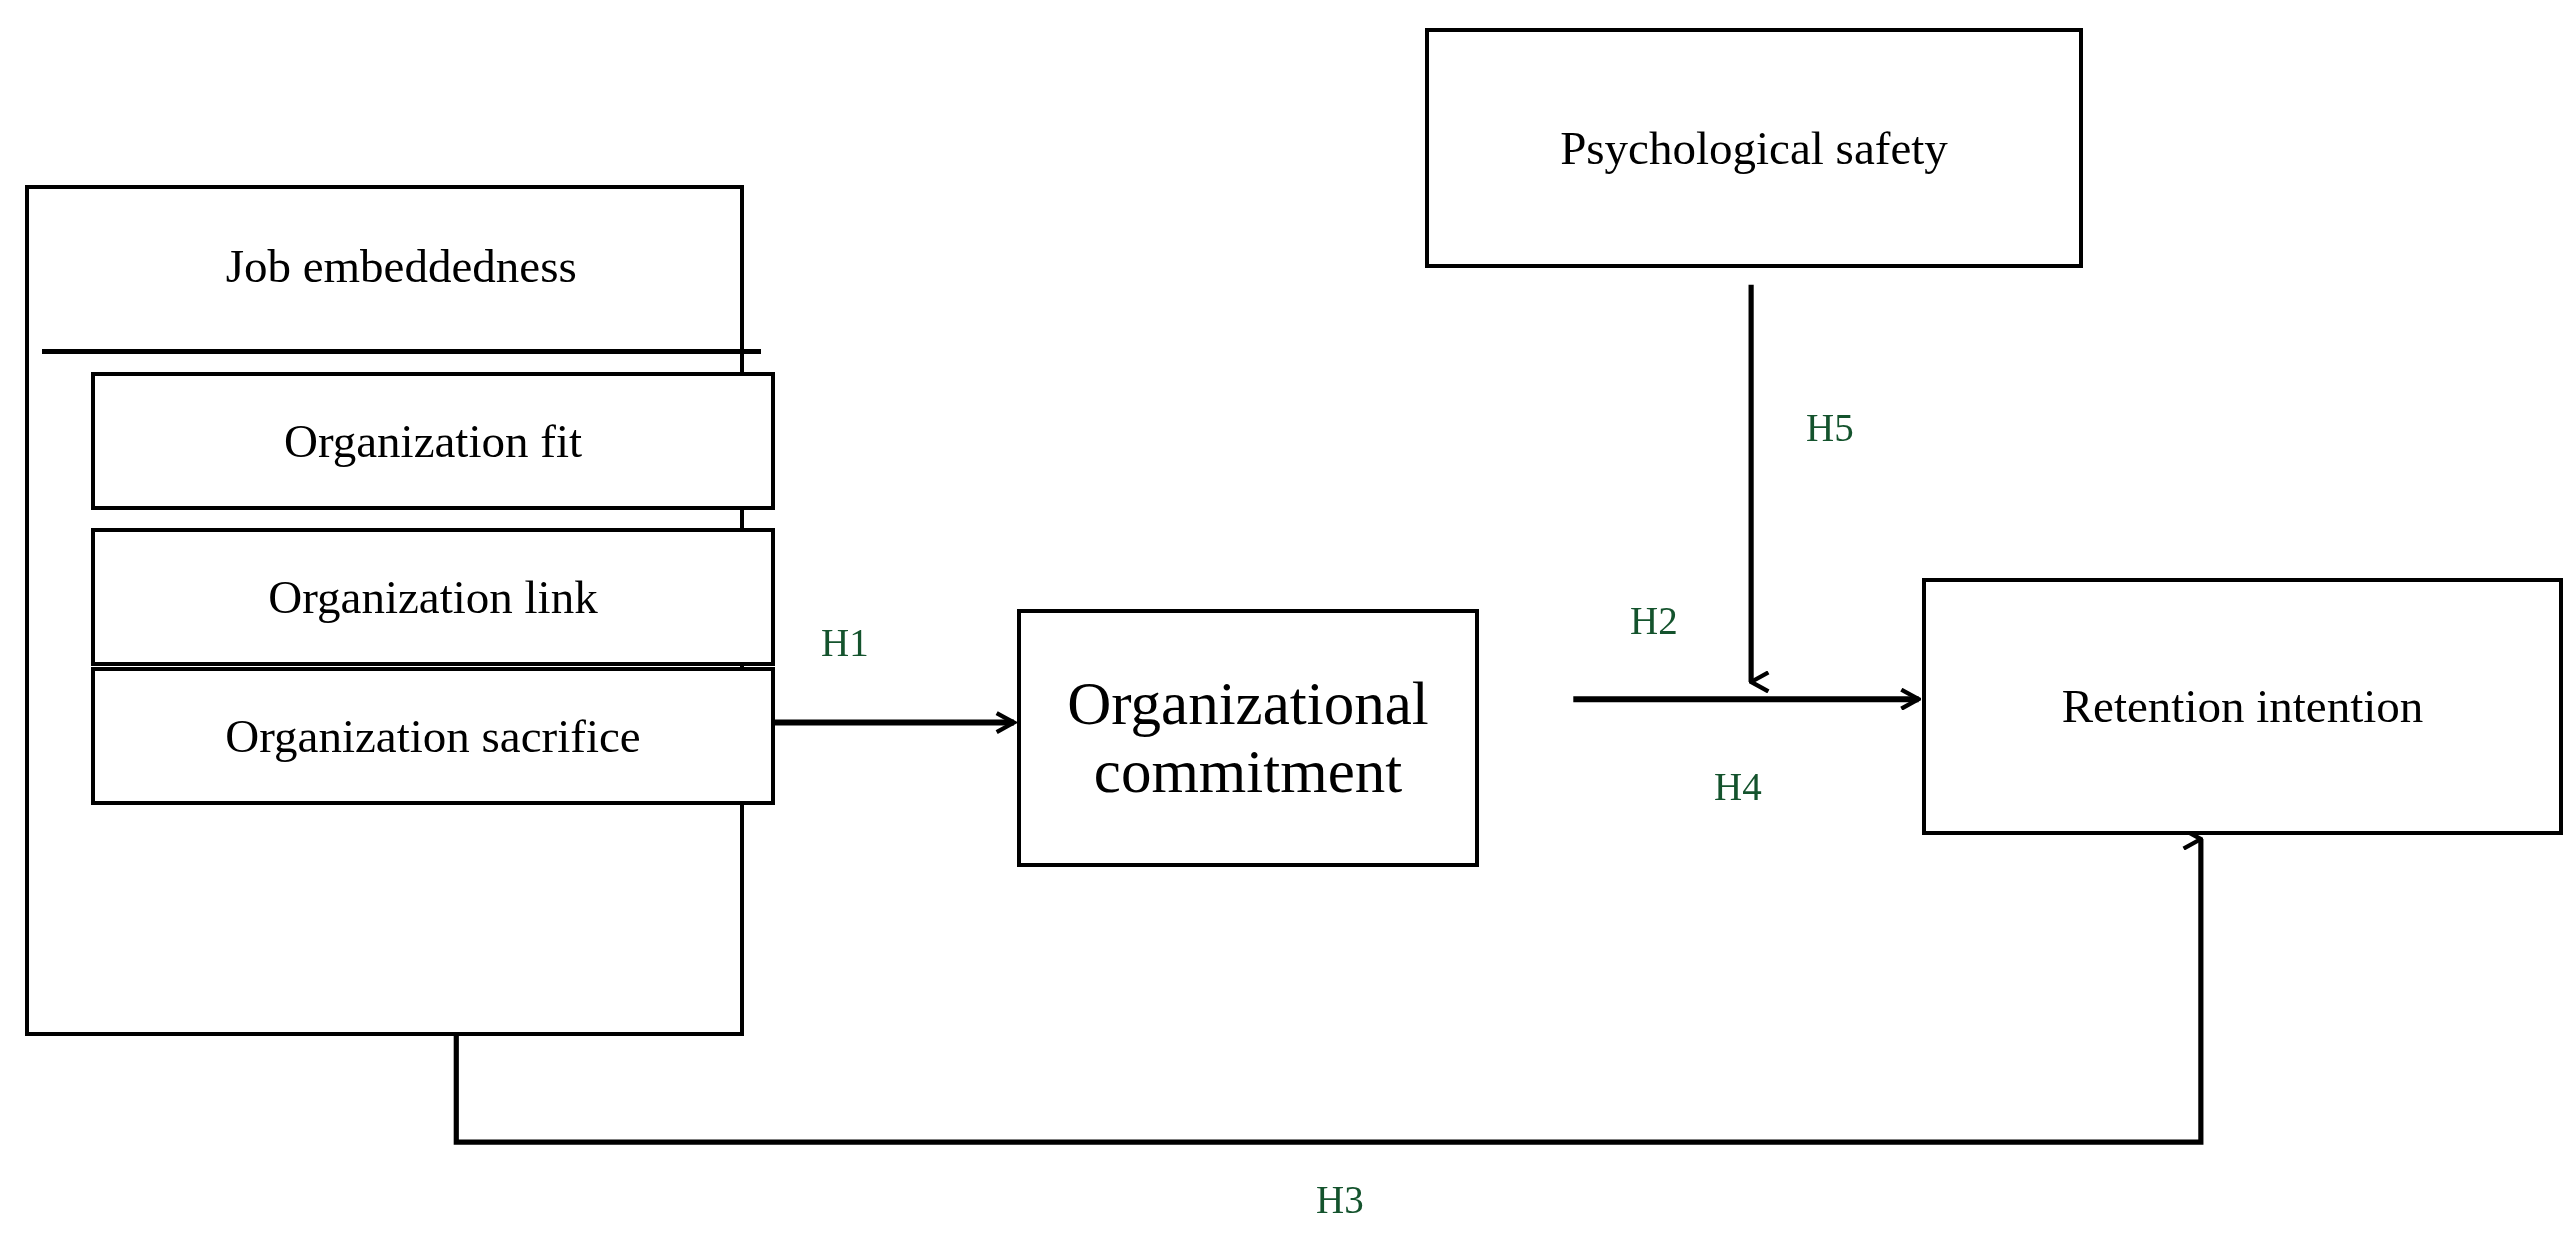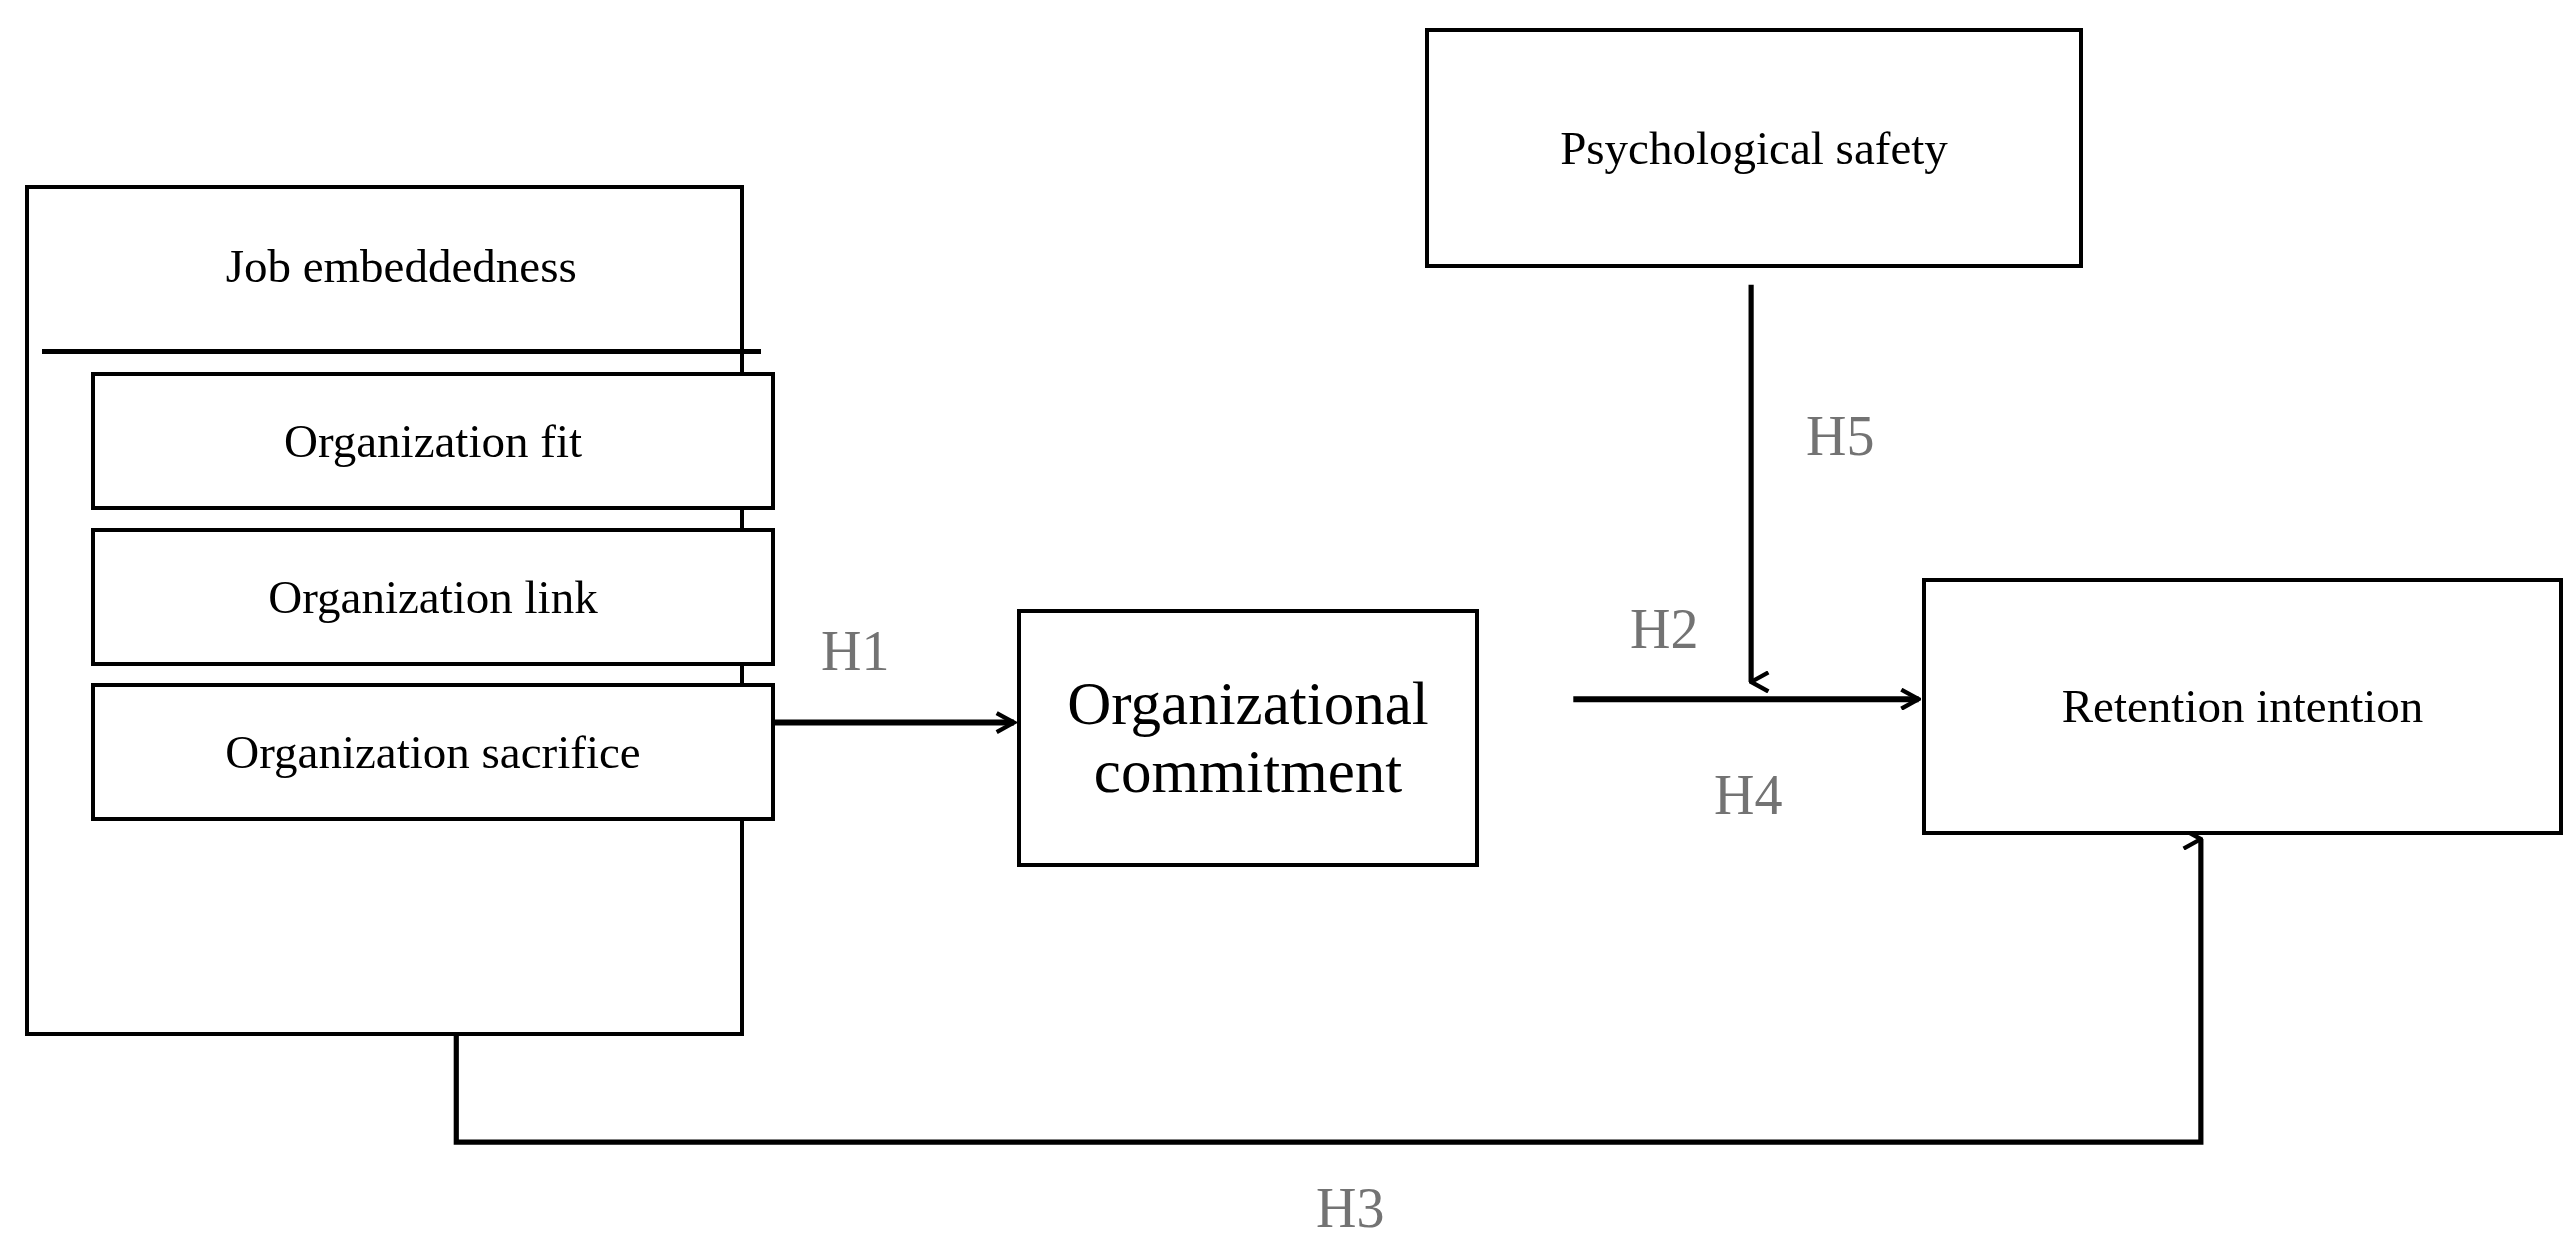--- a/index.html
+++ b/index.html
@@ -75,21 +75,21 @@
     align-items: center;
     justify-content: center;
     font-size: 47px;
     left: 14px;
     width: 684px;
     height: 138px;
     margin-left: 48px;
   }
   #sub-box-0 { top: 183px; }
   #sub-box-1 { top: 339px; }
-  #sub-box-2 { top: 494px; }
+  #sub-box-2 { top: 478px; }
 
   
   #box-psychological-safety {
     left: 1425px;
     top: 28px;
     width: 658px;
     height: 240px;
     font-size: 47px;
   }
   #box-organizational-commitment {
@@ -104,24 +104,24 @@
     left: 1922px;
     top: 578px;
     width: 641px;
     height: 257px;
     font-size: 47px;
   }
 
   
   .edge-label {
     position: absolute;
-    font-size: 56px;
+    font-size: 39px;
     line-height: 1;
     white-space: nowrap;
-    color: #737373;
+    color: #14532d;
   }
   #label-h1 { left: 821px; top: 623px; }
   #label-h2 { left: 1630px; top: 601px; }
   #label-h4 { left: 1714px; top: 767px; }
   #label-h5 { left: 1806px; top: 408px; }
   #label-h3 { left: 1316px; top: 1180px; }
 </style>
 </head>
 <body>
 

